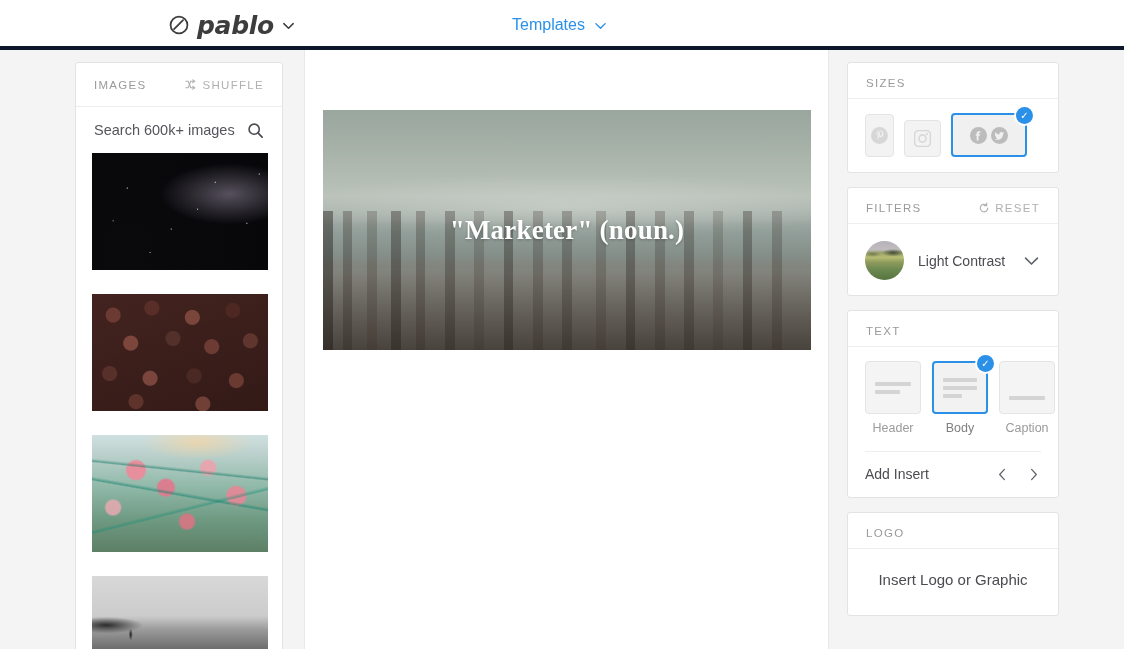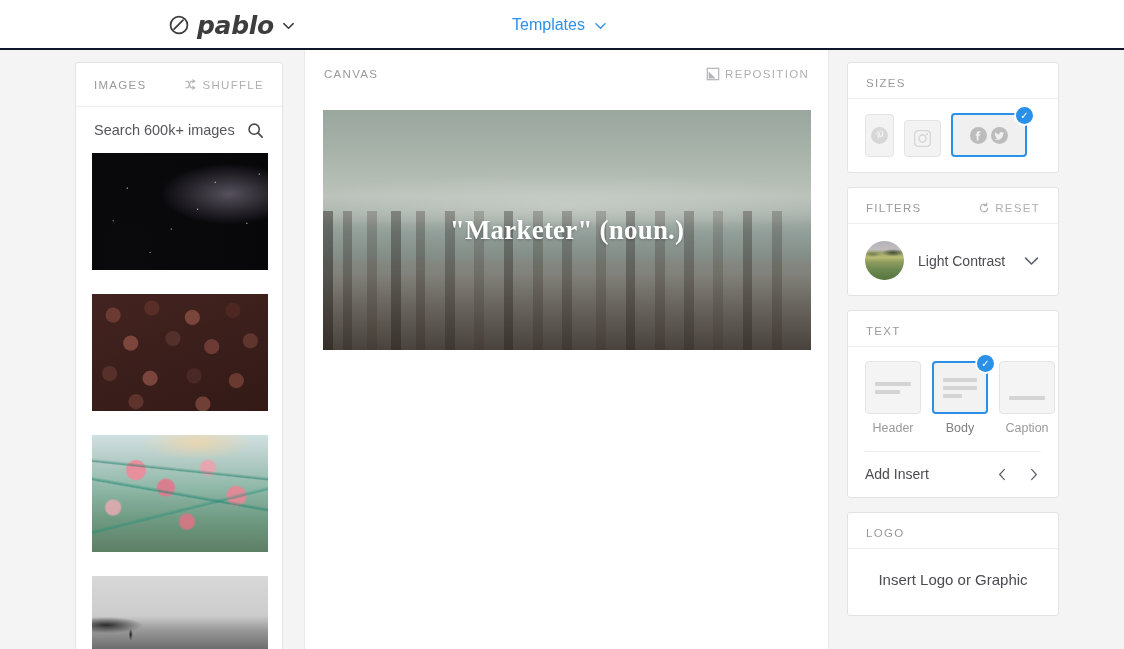--- a/index.html
+++ b/index.html
@@ -9,21 +9,21 @@
     background: #f4f4f4;
     font-family: "Liberation Sans", sans-serif;
     -webkit-font-smoothing: antialiased;
   }
 
   
   #topbar {
     position: absolute; top: 0; left: 0;
     width: 1124px; height: 50px;
     background: #ffffff;
-    border-bottom: 2px solid #0f172a;
+    border-bottom: 4px solid #0f172a;
   }
   #brand {
     position: absolute; left: 168px; top: 0; height: 50px;
     display: flex; align-items: center; gap: 7px;
     cursor: pointer;
   }
   #brand-mark { width: 22px; height: 22px; display:block; }
   #brand-word {
     font-family: "DejaVu Sans", sans-serif;
     font-size: 25px; font-weight: 700; font-style: italic;
@@ -381,30 +381,20 @@
   <div id="thumb-list">
     <div class="thumb th-sky"></div>
     <div class="thumb th-beans"></div>
     <div class="thumb th-flowers"></div>
     <div class="thumb th-beach"></div>
 
   </div>
 </div>
 
 <div id="canvas-panel">
-  <div id="canvas-head">
-    <span class="panel-title">CANVAS</span>
-    <span class="panel-action">
-      <svg width="14" height="14" viewBox="0 0 16 16">
-        <rect x="1.5" y="1.5" width="13" height="13" fill="none" stroke="#b4b4ba" stroke-width="1.4"></rect>
-        <polygon points="3,13 3,5 11,13" fill="#b4b4ba"></polygon>
-      </svg>
-      <span>REPOSITION</span>
-    </span>
-  </div>
 
   <div id="canvas-stage">
     <div id="canvas-photo"></div>
     <div id="canvas-text">"Marketer" (noun.)</div>
   </div>
 </div>
 
 <div id="right-col">
 
   <div class="panel r-panel">

